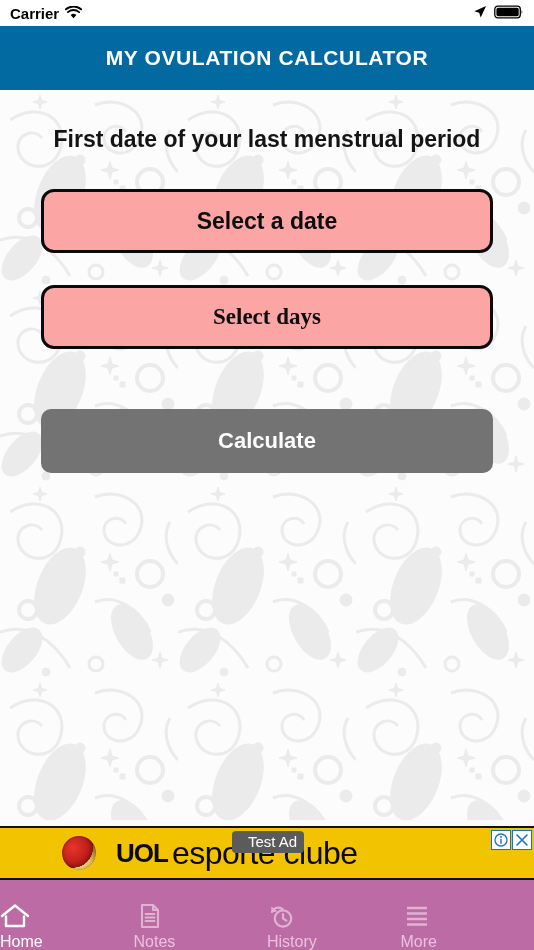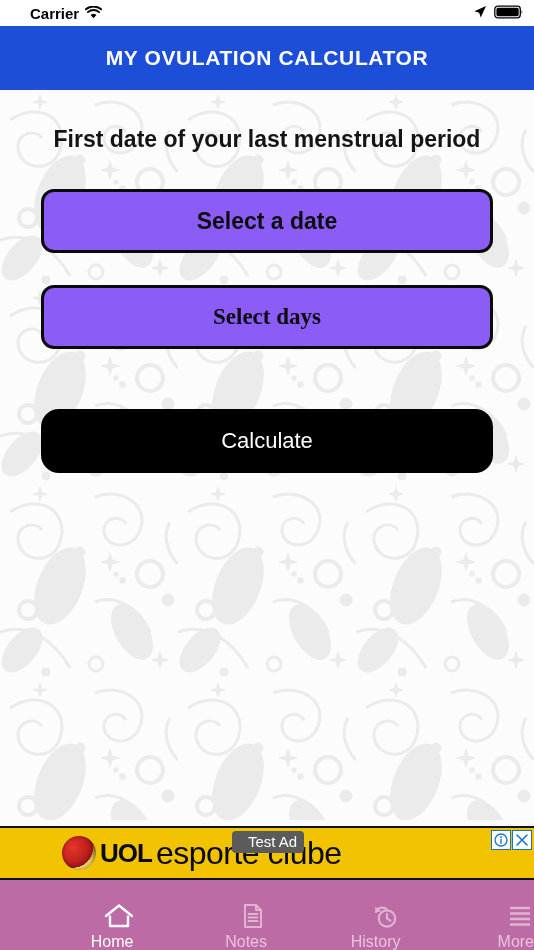--- a/index.html
+++ b/index.html
@@ -45,26 +45,26 @@
     letter-spacing: 0px;
   }
   .sb-right {
     margin-left: auto;
     display: flex;
     align-items: center;
     gap: 7px;
     position: relative;
     z-index: 2;
   }
-  .carrier-label { font-size: 15px; font-weight: bold; margin-left: 20px; }
+  .carrier-label { font-size: 15px; font-weight: bold; }
 
   
   .header {
     flex: 0 0 64px;
-    background: #1d4ed8;
+    background: #0369a1;
     display: flex;
     align-items: center;
     justify-content: center;
     position: relative;
     z-index: 4;
   }
   .header-title {
     color: #ffffff;
     font-size: 21px;
     font-weight: bold;
@@ -97,68 +97,68 @@
     font-weight: bold;
     color: #141414;
     line-height: 1.28;
   }
   .label-lmp { margin-top: 35px; }
   .label-cycle { margin-top: 45px; }
 
   .select-btn {
     width: 100%;
     height: 64px;
-    background: #8b5cf6;
+    background: #fca5a5;
     border: 3px solid #0a0a0a;
     border-radius: 13px;
     display: flex;
     align-items: center;
     justify-content: center;
     font-family: "Liberation Sans", sans-serif;
     font-size: 23px;
     font-weight: bold;
     color: #0d0d0d;
     cursor: pointer;
   }
   .btn-date { margin-top: 35px; }
   .btn-days { margin-top: 32px; font-family: Liberation Serif, serif; }
 
   .calculate-btn {
     width: 100%;
     height: 64px;
     margin-top: 60px;
-    background: #000000;
+    background: #737373;
     border: none;
-    border-radius: 18px;
+    border-radius: 10px;
     display: flex;
     align-items: center;
     justify-content: center;
     font-family: "Liberation Sans", sans-serif;
     font-size: 22px;
-    font-weight: normal;
+    font-weight: bold;
     color: #ffffff;
     cursor: pointer;
   }
 
   
   .ad-banner {
     position: relative;
     flex: 0 0 54px;
     background: #f2c300;
     border-top: 2px solid #111;
     border-bottom: 2px solid #111;
     display: flex;
     align-items: center;
     overflow: hidden;
   }
   .ad-logo-wrap {
     display: flex;
     align-items: center;
     margin-left: 62px;
-    gap: 4px;
+    gap: 20px;
   }
   .uol-sphere {
     width: 34px;
     height: 34px;
     border-radius: 50%;
     background:
       radial-gradient(circle at 32% 34%, #e8342c 0%, #c0201c 45%, #8d1410 62%, transparent 63%),
       conic-gradient(from 200deg, #f6d36a, #b8832a, #f2cf77, #8c5f16, #e9c35e, #f6d36a);
     box-shadow: inset 0 0 3px rgba(0,0,0,0.5);
     flex: 0 0 34px;
@@ -213,21 +213,21 @@
   .tabbar {
     flex: 0 0 66px;
     background: #bc6ba5;
     display: flex;
     align-items: stretch;
   }
   .tab {
     flex: 1 1 20%;
     display: flex;
     flex-direction: column;
-    align-items: flex-end;
+    align-items: flex-start;
     justify-content: center;
     gap: 3px;
     cursor: pointer;
     padding-top: 21px;
   }
   .tab-icon { height: 30px; display: flex; align-items: center; justify-content: center; }
   .tab-label {
     font-family: "Liberation Sans", sans-serif;
     font-size: 16px;
     line-height: 1;

